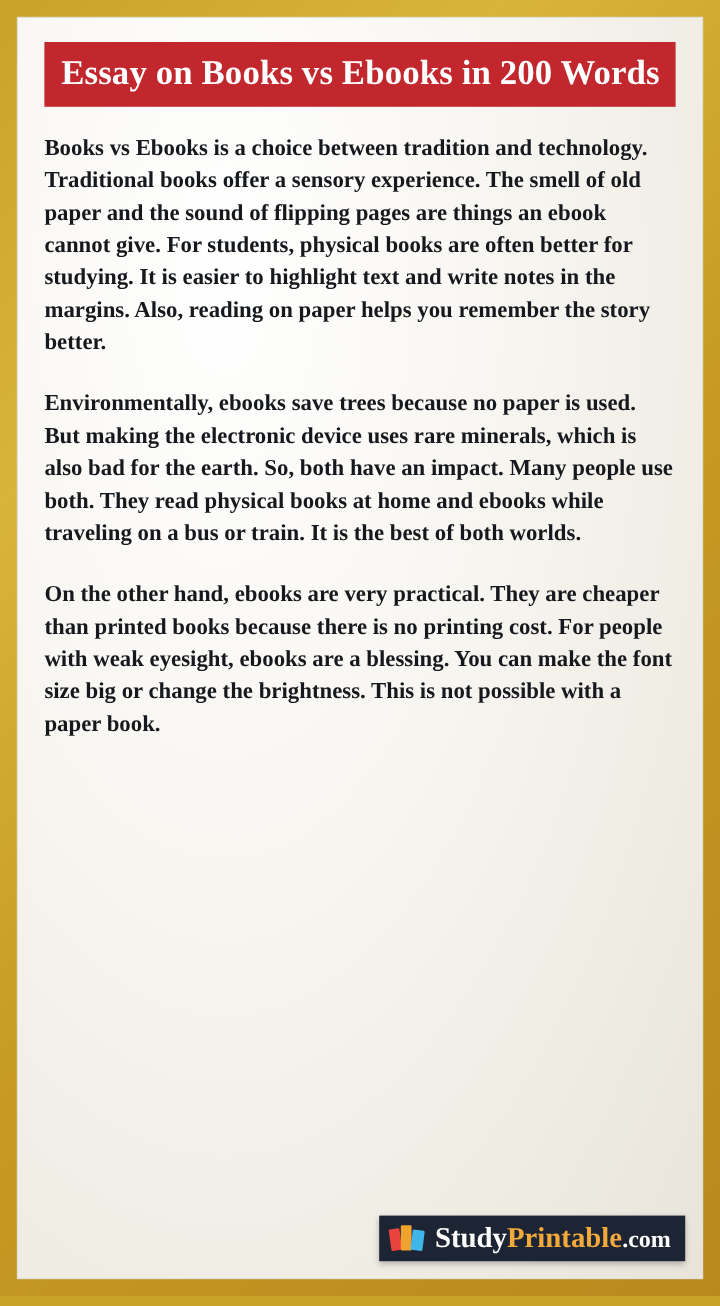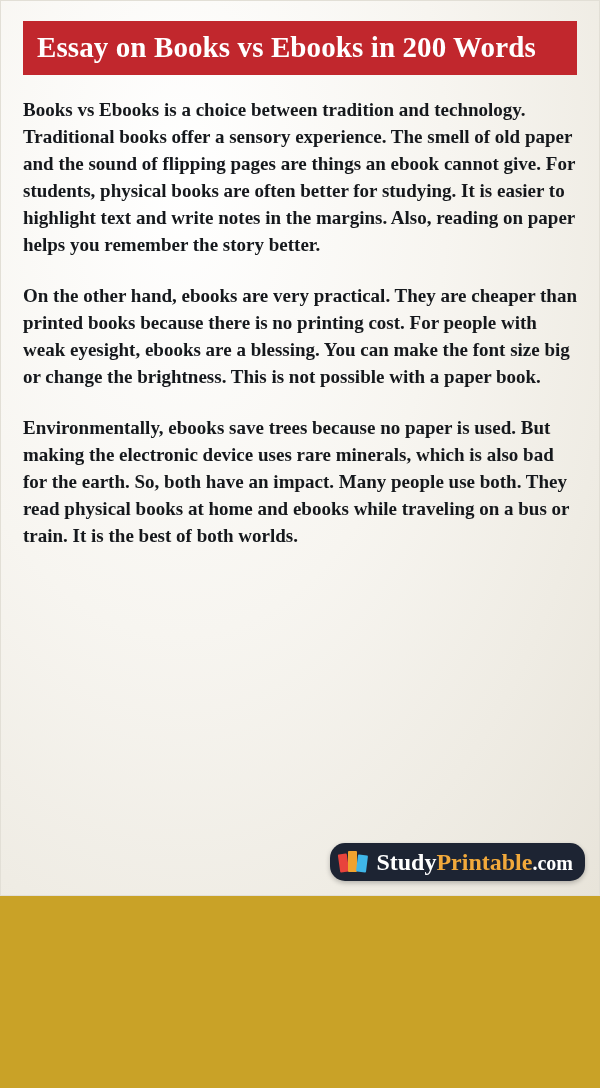--- a/index.html
+++ b/index.html
@@ -9,23 +9,24 @@
   body {
     width: 600px;
     height: 1088px;
     overflow: hidden;
     font-family: "Liberation Serif", serif;
     background: #c9a227;
   }
   .page {
     position: relative;
     width: 600px;
-    height: 896px;
+    height: 1080px;
     box-sizing: border-box;
     background: linear-gradient(135deg, #c9a22a 0%, #d9b43c 25%, #c69a24 55%, #b8891d 100%);
+    padding: 14px;
   }
   .sheet {
     position: relative;
     width: 100%;
     height: 100%;
     box-sizing: border-box;
     background:
       radial-gradient(ellipse at 30% 20%, #ffffff 0%, #f7f5f0 45%, #efece4 75%, #e8e4da 100%);
     border: 1px solid #e2dfd6;
     padding: 20px 22px 0 22px;
@@ -58,21 +59,21 @@
   .body-text p:last-child {
     margin-bottom: 0;
   }
   .brand {
     position: absolute;
     right: 14px;
     bottom: 14px;
     display: flex;
     align-items: center;
     background: #1d2433;
-    border-radius: 15px;
+    border-radius: 0;
     padding: 7px 12px 7px 9px;
     box-shadow: 0 2px 5px rgba(0,0,0,0.25);
     justify-content: flex-end;
   }
   .brand .books-icon {
     position: relative;
     width: 30px;
     height: 24px;
     margin-right: 7px;
     flex: none;
@@ -103,22 +104,22 @@
 
 <div class="page">
   <div class="sheet">
 
     <div class="title-bar">
       <h1>Essay on Books vs Ebooks in 200 Words</h1>
     </div>
 
     <div class="body-text">
       <p>Books vs Ebooks is a choice between tradition and technology. Traditional books offer a sensory experience. The smell of old paper and the sound of flipping pages are things an ebook cannot give. For students, physical books are often better for studying. It is easier to highlight text and write notes in the margins. Also, reading on paper helps you remember the story better.</p>
+      <p>Environmentally, ebooks save trees because no paper is used. But making the electronic device uses rare minerals, which is also bad for the earth. So, both have an impact. Many people use both. They read physical books at home and ebooks while traveling on a bus or train. It is the best of both worlds.</p>
       <p>On the other hand, ebooks are very practical. They are cheaper than printed books because there is no printing cost. For people with weak eyesight, ebooks are a blessing. You can make the font size big or change the brightness. This is not possible with a paper book.</p>
-      <p>Environmentally, ebooks save trees because no paper is used. But making the electronic device uses rare minerals, which is also bad for the earth. So, both have an impact. Many people use both. They read physical books at home and ebooks while traveling on a bus or train. It is the best of both worlds.</p>
     </div>
 
     <div class="brand">
       <span class="books-icon">
         <span class="b1"></span>
         <span class="b2"></span>
         <span class="b3"></span>
       </span>
       <span class="brand-text">
         <span class="t-study">Study</span><span class="t-printable">Printable</span><span class="t-com">.com</span>

